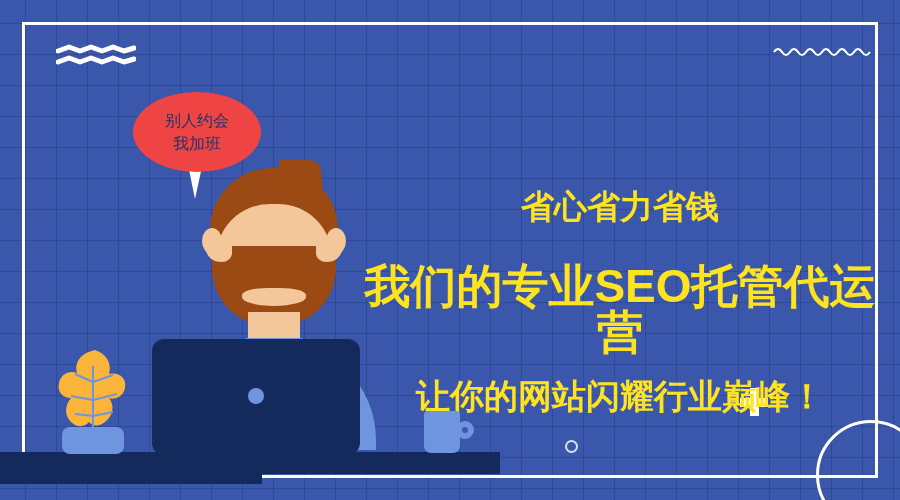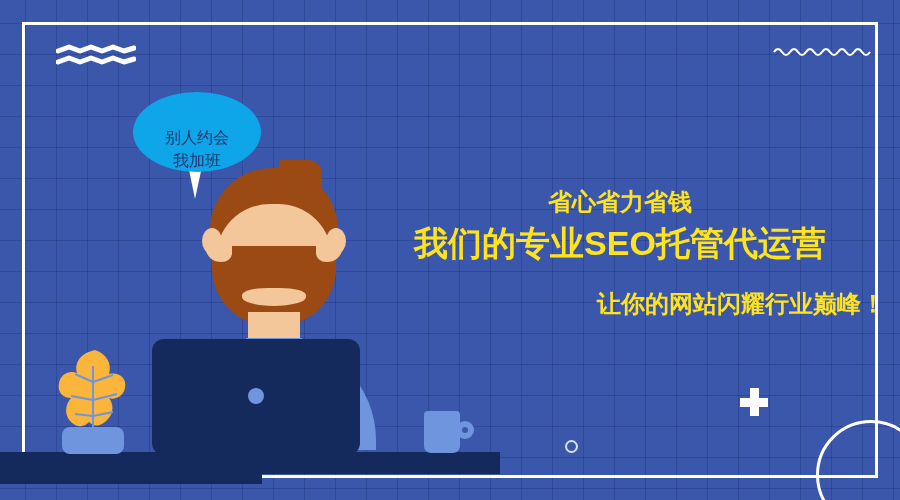--- a/index.html
+++ b/index.html
@@ -53,29 +53,29 @@
   #title .x{font-size:20px;vertical-align:middle;margin-right:12px;font-weight:bold;}
   #subtitle{
     color:#ffffff;font-size:15.5px;margin-top:9px;white-space:nowrap;
     letter-spacing:.2px;
   }
   #pitch{
     position:absolute;left:355px;top:190px;width:530px;text-align:center;
     color:#ffe31f;font-weight:bold;
   }
   .pitch-line{line-height:1.0;}
-  .pl1{font-size:24px;}
-  .pl2{font-size:34px;margin-top:12px;}
-  .pl3{font-size:24px;margin-top:32px;text-align:right;}
+  .pl1{font-size:33px;}
+  .pl2{font-size:46px;margin-top:40px;}
+  .pl3{font-size:34px;margin-top:24px;}
 
   
   #bubble{
     position:absolute;left:133px;top:92px;width:128px;height:80px;
-    background:#0ea5e9;border-radius:50%;
-    display:flex;flex-direction:column;align-items:center;justify-content:flex-end;
+    background:#ef4444;border-radius:50%;
+    display:flex;flex-direction:column;align-items:center;justify-content:center;
     z-index:6;
   }
   #bubble div{color:#22346b;font-size:16px;line-height:23px;font-weight:500;}
   #bubble-tail2{
     position:absolute;left:186px;top:160px;width:18px;height:40px;z-index:5;
   }
 
   
   #char{position:absolute;left:150px;top:160px;width:250px;height:230px;z-index:3;}
   #hair{

